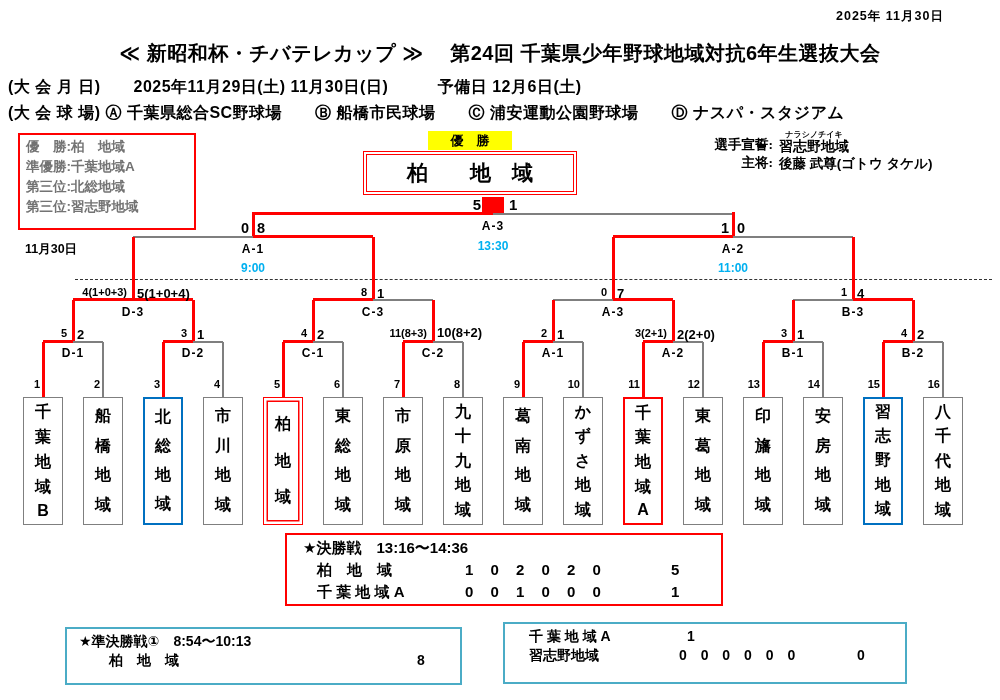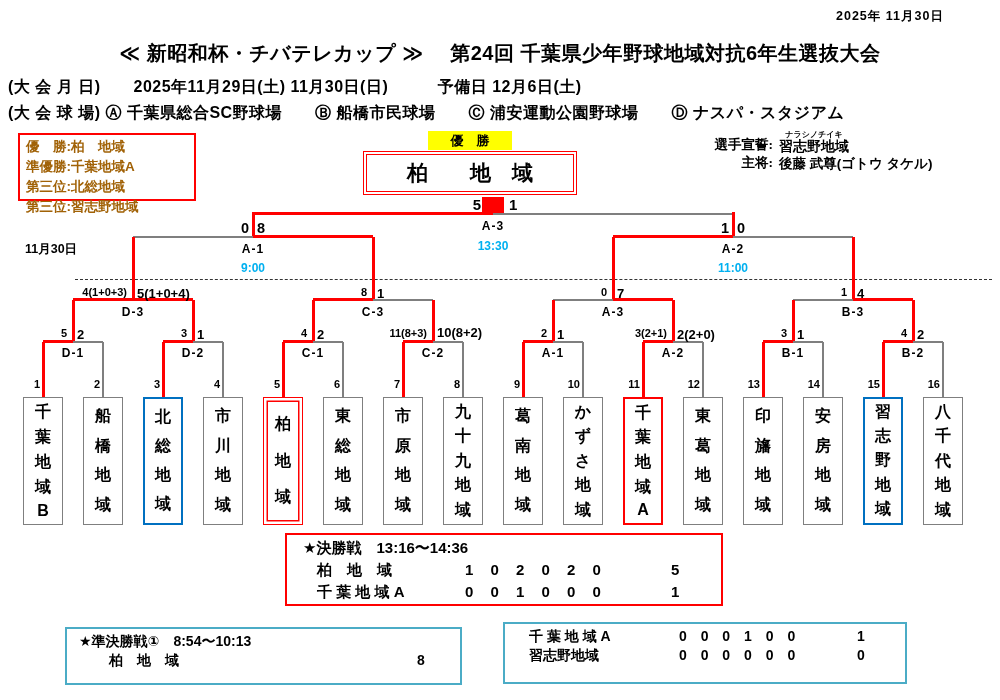--- a/index.html
+++ b/index.html
@@ -25,21 +25,21 @@
   .team{position:absolute;top:397px;width:40px;height:128px;border:1.5px solid #7f7f7f;background:#fff;box-sizing:border-box;}
   .team.blue{border:2.5px solid #0070C0;}
   .team.redb{border:2.5px solid #FF0000;}
   .team.red-double{border:1px solid #FF0000;box-shadow:inset 0 0 0 2.5px #fff,inset 0 0 0 4px #FF0000;}
   .vname{width:100%;height:100%;display:flex;flex-direction:column;justify-content:space-evenly;align-items:center;font-size:16px;}
   
   .date{position:absolute;left:836px;top:8px;font-size:12.5px;letter-spacing:1px;}
   .title{position:absolute;left:0;right:0;top:40px;text-align:center;font-size:20px;letter-spacing:0.5px;}
   .infoline{position:absolute;left:8px;font-size:16px;letter-spacing:0.5px;}
   
-  .standings{position:absolute;left:18px;top:133px;width:178px;height:68px;border:2px solid #ff0000;box-sizing:border-box;color:#a16207;font-size:13.5px;line-height:20px;padding:2px 0 0 6px;}
+  .standings{position:absolute;left:18px;top:133px;width:178px;height:97px;border:2px solid #ff0000;box-sizing:border-box;color:#737373;font-size:13.5px;line-height:20px;padding:2px 0 0 6px;}
   .yusho-tab{position:absolute;left:428px;top:131px;width:84px;height:19px;background:#ffff00;text-align:center;font-size:13px;line-height:19px;}
   .champ-box{position:absolute;left:363px;top:151px;width:214px;height:44px;border:1px solid #ff0000;box-shadow:inset 0 0 0 2px #fff,inset 0 0 0 3px #ff0000;box-sizing:border-box;display:flex;align-items:center;justify-content:center;font-size:21px;}
   
   .pledge{position:absolute;left:687px;top:130px;font-size:13.5px;}
   .pledge-row{display:flex;align-items:flex-end;}
   .pledge-label{display:inline-block;width:86px;text-align:right;font-family:Liberation Serif, serif;}
   .furi{font-size:8px;text-align:center;line-height:9px;}
   .pteam{font-size:14px;line-height:15px;}
   .pcap{margin-left:6px;line-height:17px;}
   
@@ -391,21 +391,20 @@
     </div>
     <div class="bsrow">
       <span class="s-name">北 総 地 域</span>
       <span class="s-tot">0</span>
     </div>
   </div>
 
   <div class="bsbox bs-semi bs-semi2">
     <div class="bsrow">
       <span class="s2-name">千 葉 地 域 A</span>
-      <span class="s2-inn">0 0 0 1 0 0</span>
       <span class="s-tot">1</span>
     </div>
     <div class="bsrow">
       <span class="s2-name">習志野地域</span>
       <span class="s2-inn">0 0 0 0 0 0</span>
       <span class="s-tot">0</span>
     </div>
   </div>
 
 </div>

